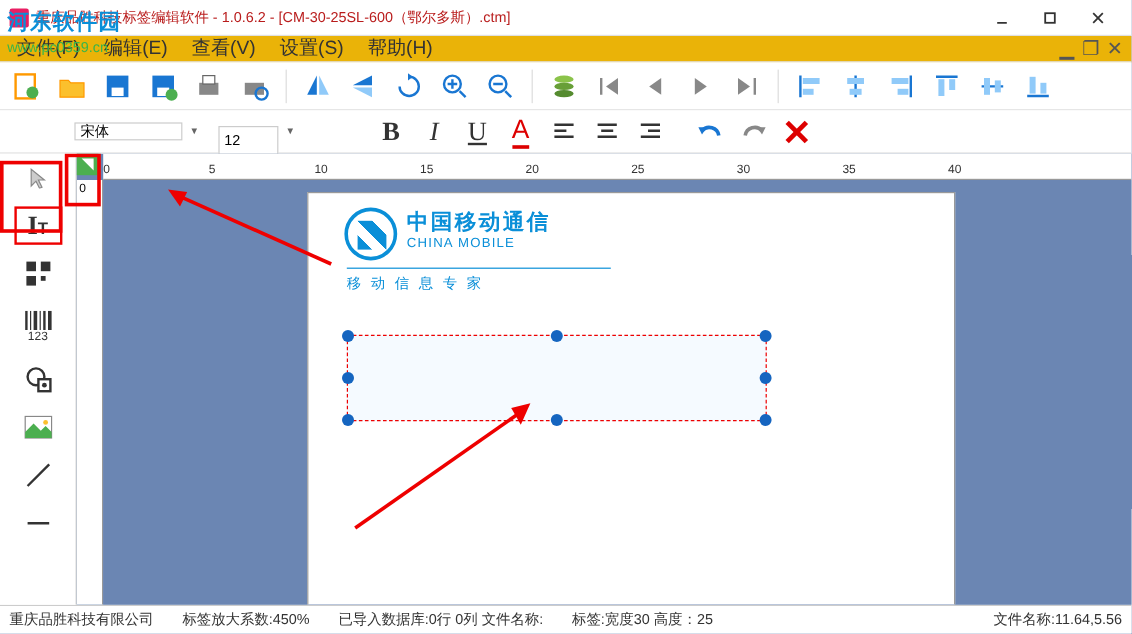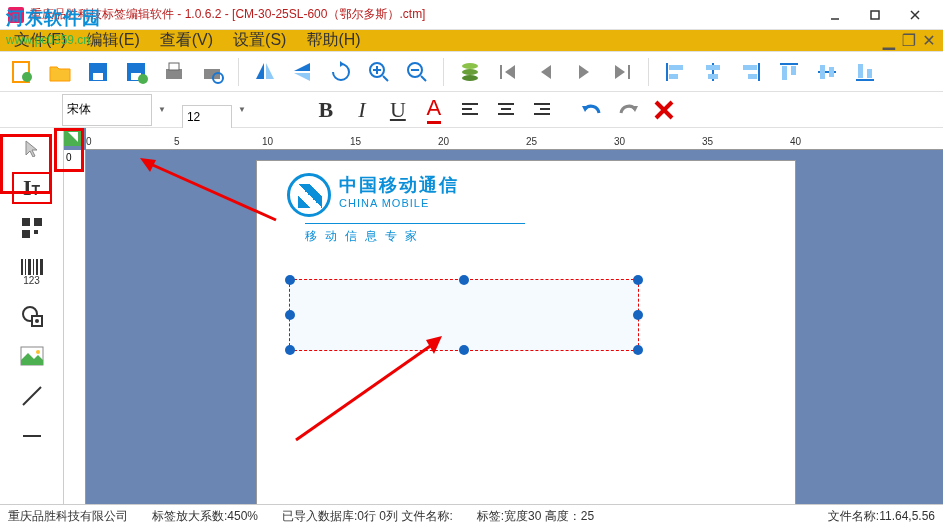--- a/index.html
+++ b/index.html
@@ -18,21 +18,21 @@
 .menubar { height: 22px; background: #eab308; display: flex; align-items: center; padding: 0 6px; font-size: 16px; color: #333; gap: 4px; border-bottom: 1px solid #e0e0e0; }
 .menubar .menu-item { padding: 2px 8px; cursor: pointer; }
 .menubar .mdi-controls { margin-left: auto; display: flex; gap: 4px; }
 .menubar .mdi-btn { width: 16px; height: 16px; cursor: pointer; color: #555; display: flex; align-items: center; justify-content: center; }
 
 .toolbar1 { height: 40px; background: #fff; display: flex; align-items: center; padding: 4px 6px; gap: 6px; border-bottom: 1px solid #e0e0e0; }
 .tbtn { width: 32px; height: 32px; display: flex; align-items: center; justify-content: center; cursor: pointer; border-radius: 3px; }
 .tsep { width: 1px; height: 28px; background: #ddd; margin: 0 4px; }
 
 .toolbar2 { height: 36px; background: #fff; display: flex; align-items: center; padding: 4px 6px; gap: 4px; border-bottom: 1px solid #e0e0e0; font-size: 14px; }
-.font-select { width: 90px; height: 32px; border: 1px solid #ccc; padding: 0 4px; font-size: 12px; }
+.font-select { width: 90px; height: 15px; border: 1px solid #ccc; padding: 0 4px; font-size: 12px; }
 .size-select { width: 50px; height: 24px; border: 1px solid #ccc; padding: 0 4px; font-size: 12px; margin-left: 6px; margin-top: 15px; }
 .dd-arrow { font-size: 8px; color: #666; margin: 0 6px 0 2px; }
 .fmt-btn { width: 32px; height: 28px; display: flex; align-items: center; justify-content: center; cursor: pointer; font-family: "Times New Roman", serif; font-size: 22px; color: #333; }
 
 .workspace { flex: 1; display: flex; overflow: hidden; position: relative; }
 .side-tools { width: 64px; background: #fff; border-right: 1px solid #ccc; display: flex; flex-direction: column; align-items: center; padding-top: 4px; gap: 8px; }
 .side-tool { width: 40px; height: 32px; display: flex; align-items: center; justify-content: center; cursor: pointer; font-size: 11px; color: #333; }
 .side-tool.active { border: 2px solid #e00; }
 
 .canvas-wrap { flex: 1; display: flex; flex-direction: column; background: #6b86b3; position: relative; }
@@ -45,21 +45,21 @@
 .vruler .tick-label-v { position: absolute; left: 2px; font-size: 10px; }
 .canvas { flex: 1; background: #6b86b3; position: relative; overflow: hidden; }
 .label-sheet { position: absolute; left: 170px; top: 10px; width: 540px; height: 350px; background: #fff; border: 1px solid #999; }
 
 .logo-block { position: absolute; left: 30px; top: 12px; display: flex; align-items: flex-start; }
 .logo-circle { width: 44px; height: 44px; border: 3px solid #0a8fd8; border-radius: 50%; position: relative; }
 .logo-circle::before { content: ""; position: absolute; left: 8px; top: 8px; width: 24px; height: 24px; background: linear-gradient(45deg, #0a8fd8 25%, transparent 25%, transparent 50%, #0a8fd8 50%, #0a8fd8 75%, transparent 75%); }
 .logo-text { margin-left: 8px; color: #0a8fd8; }
 .logo-cn { font-size: 18px; font-weight: bold; letter-spacing: 2px; }
 .logo-en { font-size: 11px; letter-spacing: 1px; }
-.logo-sub { position: absolute; left: 32px; top: 62px; font-size: 12px; color: #0a8fd8; letter-spacing: 8px; border-top: 1px solid #0a8fd8; padding-top: 4px; width: 220px; margin-left: 16px; }
+.logo-sub { position: absolute; left: 32px; top: 62px; font-size: 12px; color: #0a8fd8; letter-spacing: 8px; border-top: 1px solid #0a8fd8; padding-top: 4px; width: 220px; }
 
 .text-selected { position: absolute; left: 32px; top: 118px; width: 350px; height: 72px; border: 1px dashed #e00; background: #f5faff; display: flex; align-items: center; justify-content: center; font-family: "SimSun", serif; font-size: 52px; color: #000; }
 .handle { position: absolute; width: 10px; height: 10px; background: #1565c0; border-radius: 50%; }
 .h-nw { left: -5px; top: -5px; } .h-n { left: 50%; top: -5px; margin-left: -5px; } .h-ne { right: -5px; top: -5px; }
 .h-w { left: -5px; top: 50%; margin-top: -5px; } .h-e { right: -5px; top: 50%; margin-top: -5px; }
 .h-sw { left: -5px; bottom: -5px; } .h-s { left: 50%; bottom: -5px; margin-left: -5px; } .h-se { right: -5px; bottom: -5px; }
 
 .red-box { position: absolute; border: 3px solid #e00; pointer-events: none; }
 .arrow { position: absolute; pointer-events: none; }
 

